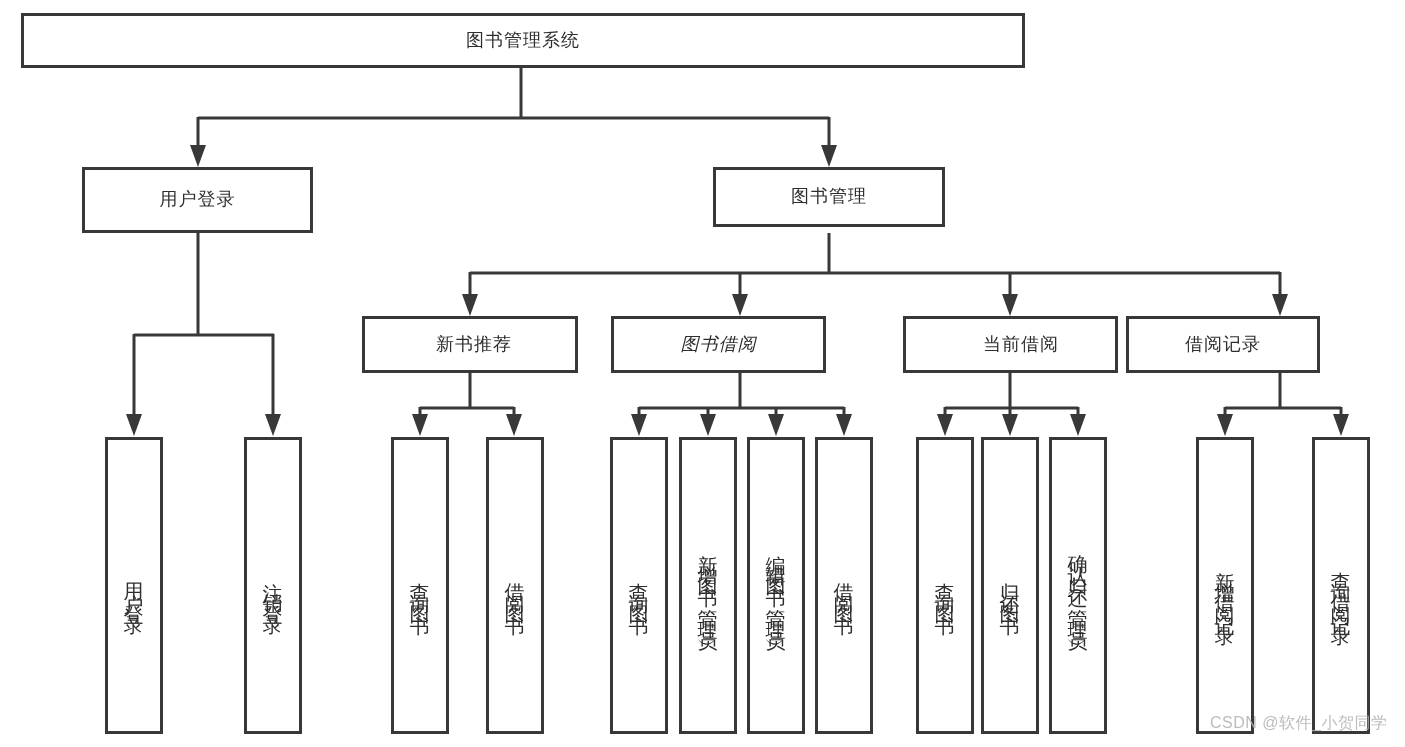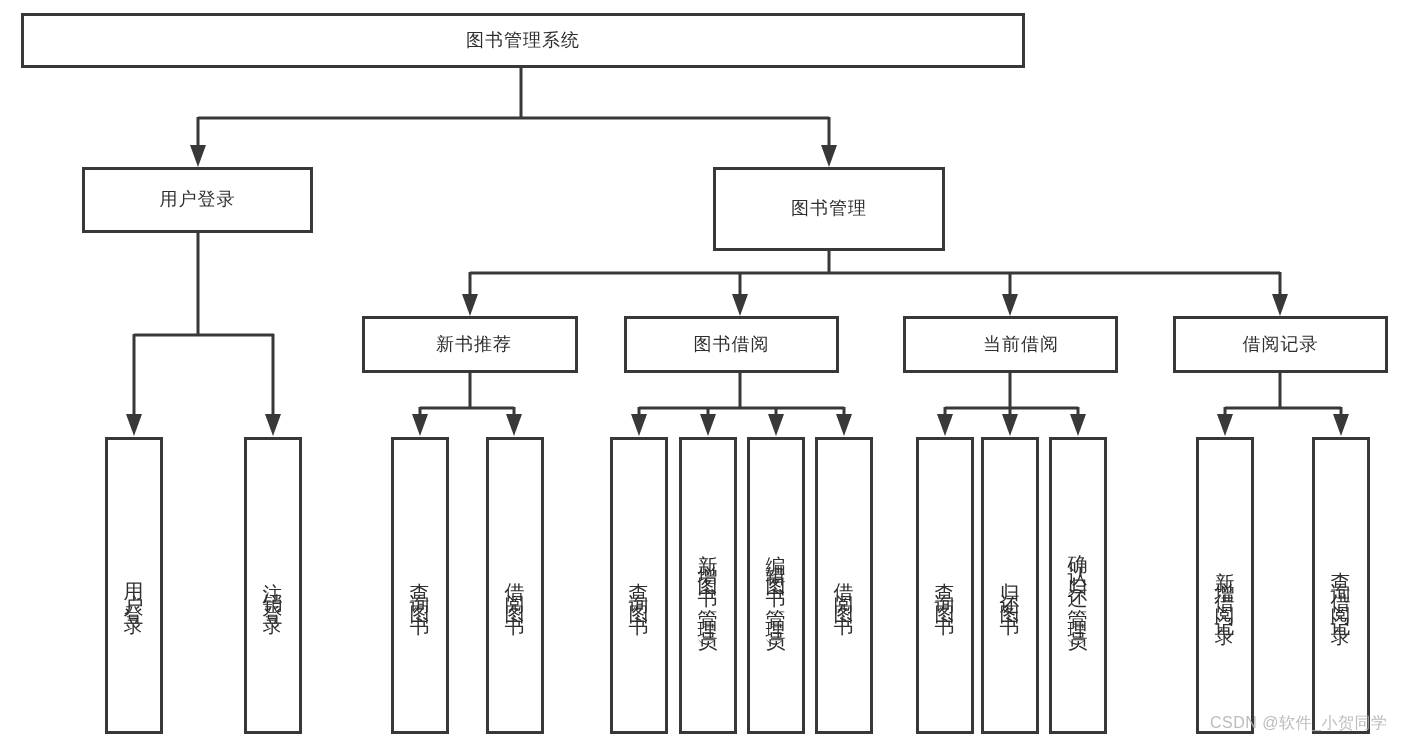--- a/index.html
+++ b/index.html
@@ -31,26 +31,26 @@
     align-items:center;
     justify-content:center;
     color:var(--text);
     font-size:18px;
     letter-spacing:1px;
     text-align:center;
     line-height:1.2;
   }
   .node.root   {left:21px;  top:13px;  width:1004px; height:55px;}
   .node.l2a    {left:82px;  top:167px; width:231px;  height:66px;}
-  .node.l2b    {left:713px; top:167px; width:232px;  height:84px;}
+  .node.l2b    {left:713px; top:167px; width:232px;  height:60px;}
   .node.l3     {top:316px;  height:57px;}
   .node.l3a    {left:362px; width:216px;padding-left:8px;}
-  .node.l3b    {left:624px; width:215px;}
+  .node.l3b    {left:611px; width:215px;font-style:italic;}
   .node.l3c    {left:903px; width:215px;padding-left:21px;}
-  .node.l3d    {left:1173px;width:215px;}
+  .node.l3d    {left:1126px;width:194px;}
   .node.leaf{
     top:437px;
     width:58px;
     height:297px;
     writing-mode:vertical-rl;
     text-orientation:mixed;
     font-size:20px;
     letter-spacing:11px;
     line-height:1;
     padding-top:6px;

